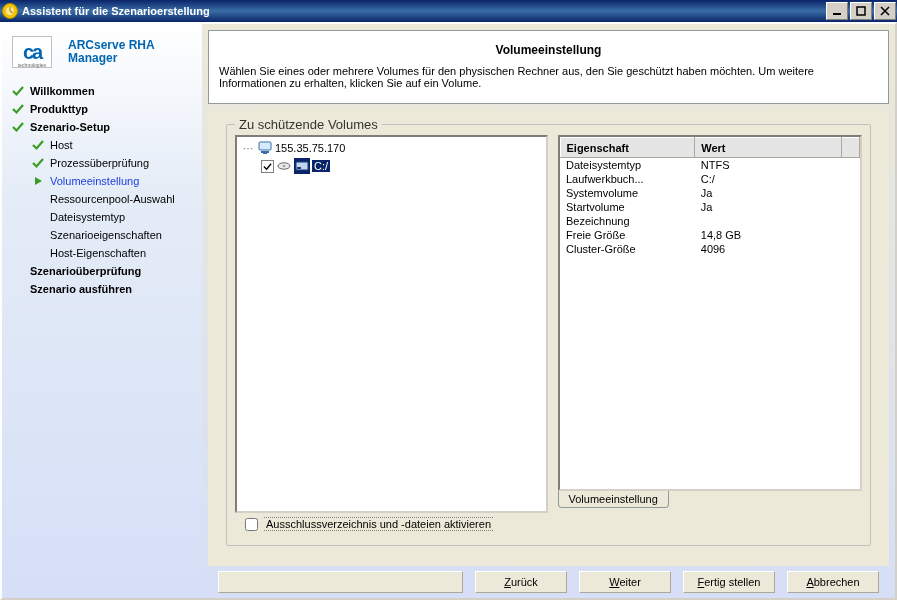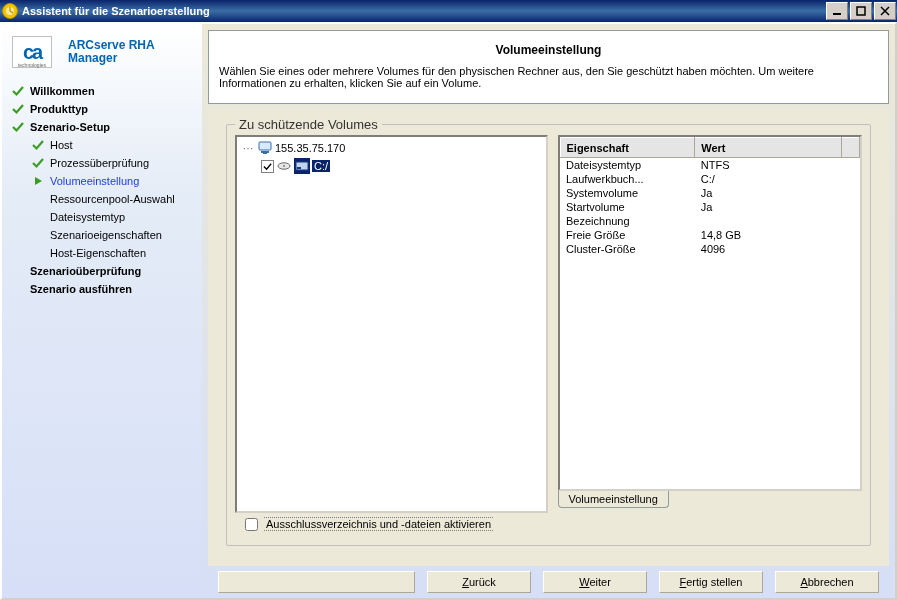--- a/index.html
+++ b/index.html
@@ -58,21 +58,21 @@
   .tabstrip { height:22px; display:flex; align-items:flex-start; padding-top:0px; }
   .tab { background:#ece9d8; border:1px solid #919b9c; border-top:none; padding:2px 10px; font-size:11px; margin-left:0; border-bottom-left-radius:4px; border-bottom-right-radius:4px; }
 
   .excl-row { position:absolute; left:10px; bottom:6px; display:flex; align-items:center; gap:6px; font-size:11px; }
   .excl-row input[type=checkbox]{ width:13px; height:13px; margin:0; }
   .excl-row label { border-bottom:1px dotted #808080; border-top:1px dotted #808080; padding:0 2px; }
 
   
   .bottom { height:32px; display:flex; align-items:center; padding:4px 10px; gap:12px; }
   .bottom-left-bar { flex:1; height:22px; background:#ece9d8; border:1px solid #aca899; border-top-color:#fff; border-left-color:#fff; }
-  .btn { width:104px; height:22px; background:#ece9d8; border:1px solid #aca899; border-top-color:#fff; border-left-color:#fff; font-size:11px; text-align:center; display:flex; align-items:center; justify-content:center; }
+  .btn { width:92px; height:22px; background:#ece9d8; border:1px solid #aca899; border-top-color:#fff; border-left-color:#fff; font-size:11px; text-align:center; display:flex; align-items:center; justify-content:center; }
   .btn u { text-decoration:underline; }
 
   
   .minicb { width:13px;height:13px;border:1px solid #808080;background:#fff;display:inline-flex;align-items:center;justify-content:center; }
   .minicb svg{width:9px;height:9px;}
 </style>
 </head>
 <body>
 
 <div class="titlebar">

